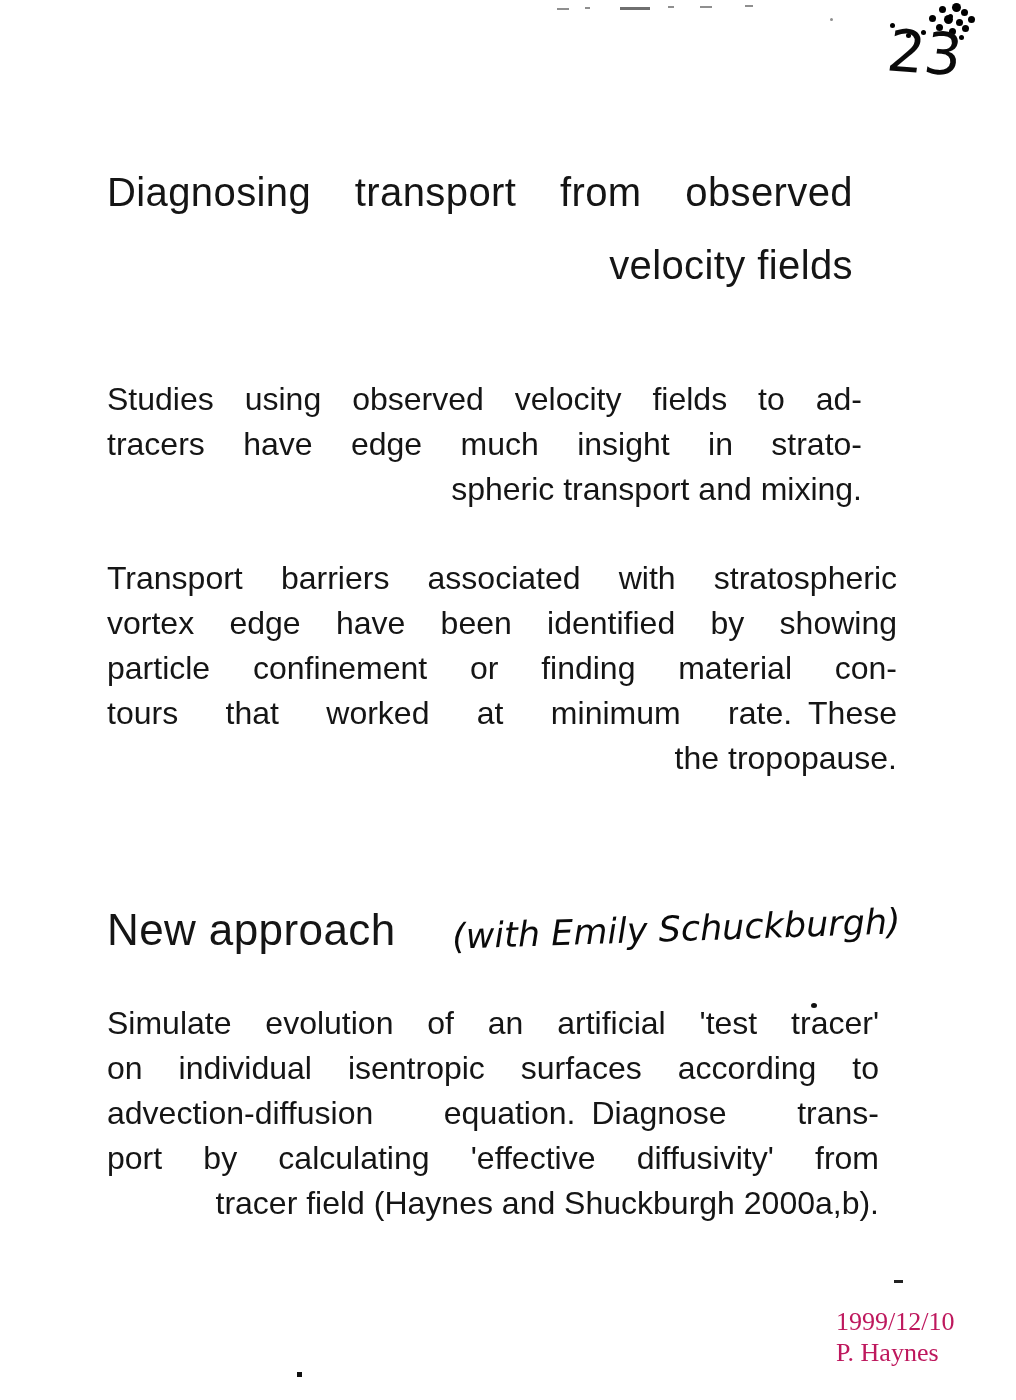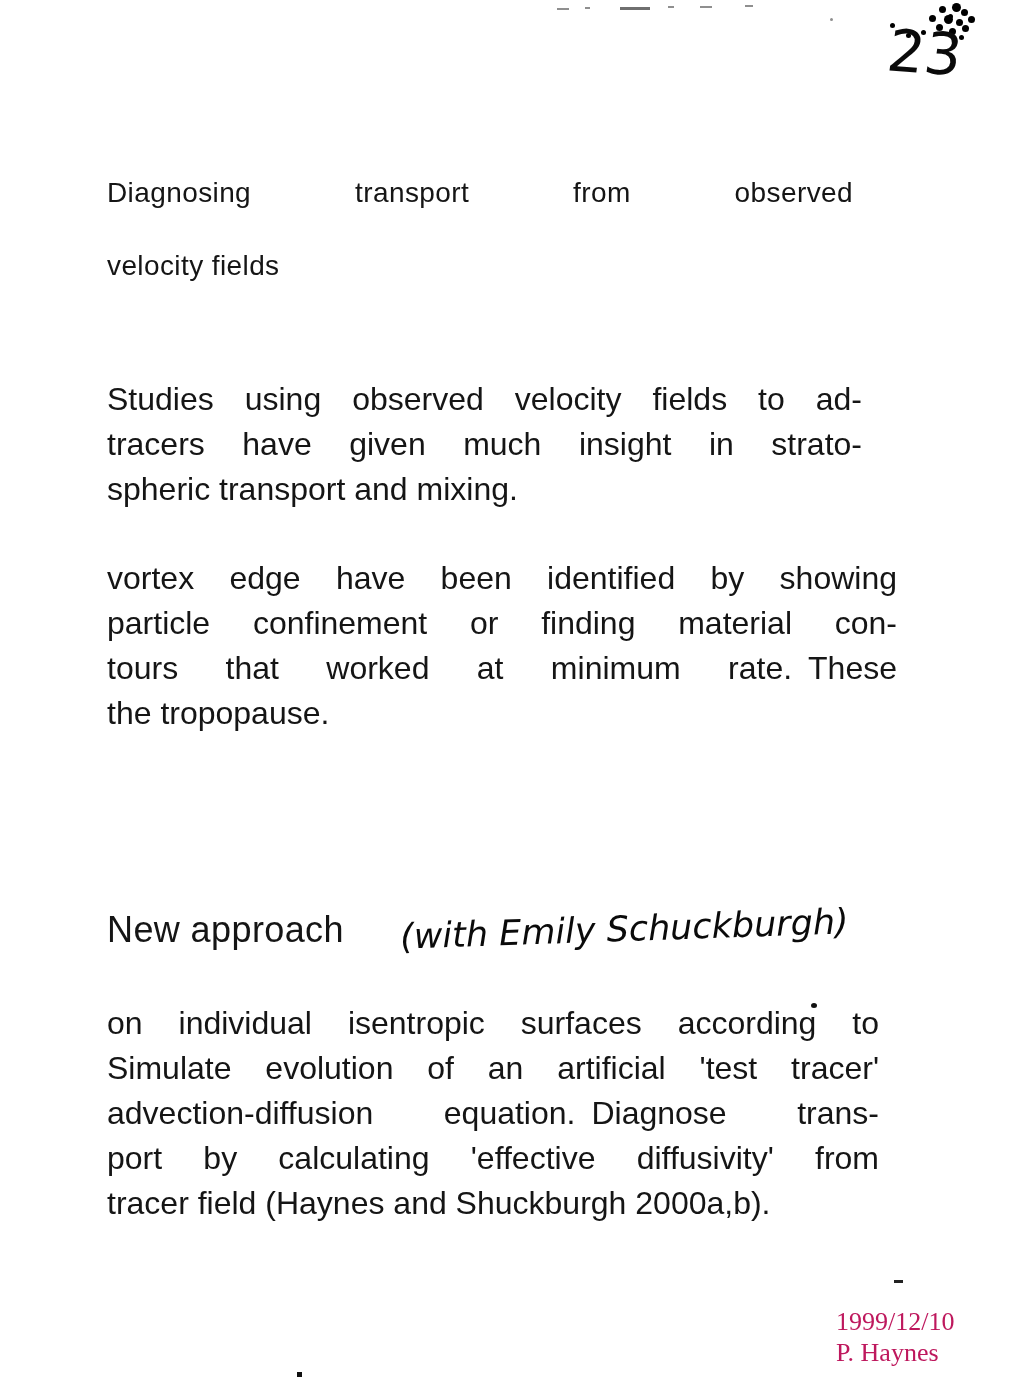--- a/index.html
+++ b/index.html
@@ -9,37 +9,37 @@
     margin:0 auto;
     background:#ffffff;
     color:#151515;
     font-family:"Liberation Sans", sans-serif;
     overflow:hidden;
   }
 
   
   .title {
     position:absolute; left:107px; top:156px; width:746px;
-    font-size:28px; line-height:73px; letter-spacing:0.4px;
+    font-size:40px; line-height:73px; letter-spacing:0.4px;
   }
   .heading-row {
     position:absolute; left:107px; top:903px; width:820px;
     display:flex; align-items:flex-start;
   }
-  .heading { font-size:36px; line-height:54px; letter-spacing:0.4px; }
+  .heading { font-size:44px; line-height:54px; letter-spacing:0.4px; }
   .para {
     position:absolute; left:107px;
     font-size:32px; line-height:45px;
   }
   #p1 { top:329px;  width:755px;margin-top:48px; }
   #p2 { top:556px;  width:790px; }
   #p3 { top:1001px; width:772px; }
 
   .jline { text-align:justify; text-align-last:justify; }
-  .lline { text-align:left; }
+  .lline { text-align:right; }
 
   
   .page-number {
     position:absolute; left:888px; top:18px;
     font-family:"DejaVu Sans", sans-serif;
     font-size:58px; line-height:70px;
     transform:rotate(4deg) skewX(-4deg);
     color:#0a0a0a;
   }
   .hand-note {
@@ -107,39 +107,40 @@
 
   <div class="page-number">23</div>
 
   <div class="title">
     <div class="jline">Diagnosing transport from observed</div>
     <div class="lline">velocity fields</div>
   </div>
 
   <div class="para" id="p1">
     <div class="jline">Studies using observed velocity fields to ad-</div>
-    <div class="jline">tracers have given much insight in strato-</div>
+    <div class="jline">tracers have edge much insight in strato-</div>
     <div class="lline">spheric transport and mixing.</div>
   </div>
 
   <div class="para" id="p2">
+    <div class="jline">Transport barriers associated with stratospheric</div>
     <div class="jline">vortex edge have been identified by showing</div>
     <div class="jline">particle confinement or finding material con-</div>
     <div class="jline">tours that worked at minimum rate. These</div>
     <div class="lline">the tropopause.</div>
   </div>
 
   <div class="heading-row">
     <span class="heading">New approach</span>
     <span class="hand-note">(with Emily Schuckburgh)</span>
   </div>
 
   <div class="para" id="p3">
+    <div class="jline">Simulate evolution of an artificial 'test tracer'</div>
     <div class="jline">on individual isentropic surfaces according to</div>
-    <div class="jline">Simulate evolution of an artificial 'test tracer'</div>
     <div class="jline">advection-diffusion equation. Diagnose trans-</div>
     <div class="jline">port by calculating 'effective diffusivity' from</div>
     <div class="lline">tracer field (Haynes and Shuckburgh 2000a,b).</div>
   </div>
 
   <div class="tracer-dot"></div>
   <div class="footer-dash"></div>
   <div class="bottom-dot"></div>
 
   <div class="footer">

